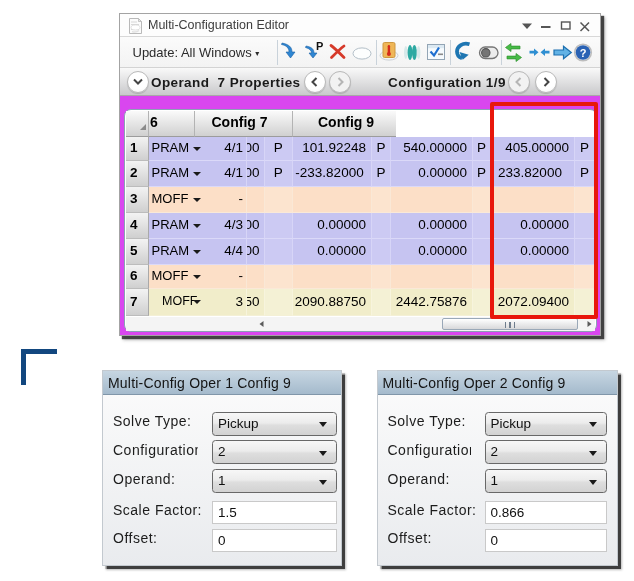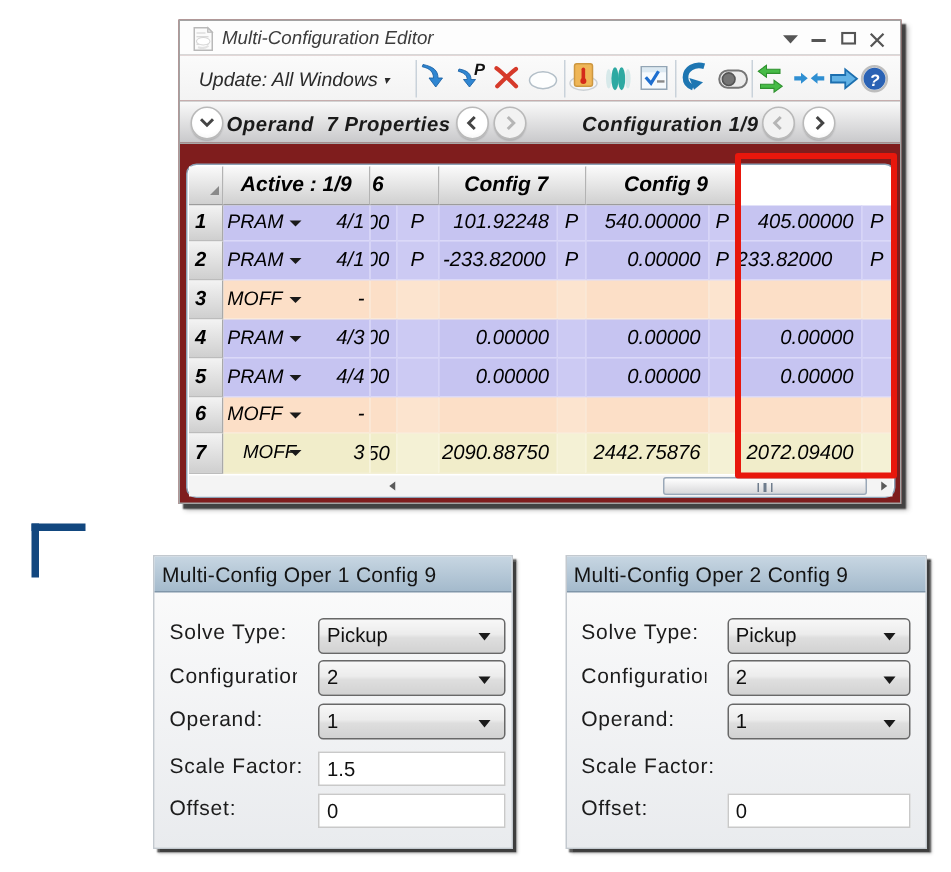--- a/index.html
+++ b/index.html
@@ -4,23 +4,23 @@
 <style>
   * { margin:0; padding:0; box-sizing:border-box; }
   html,body { width:634px; height:581px; background:#ffffff; font-family:"Liberation Sans", sans-serif; overflow:hidden; }
   .abs { position:absolute; }
 
   
   #bracket-h { left:20.9px; top:348.9px; width:35.7px; height:4.8px; background:#12477f; }
   #bracket-v { left:20.9px; top:348.9px; width:4.9px; height:36px; background:#12477f; }
 
   
-  #win { left:119px; top:13px; width:482px; height:323px; background:#7f1d1d;
+  #win { left:119px; top:13px; width:482px; height:323px; background:#d946ef;
          border:1px solid #a3a3a3;
-         box-shadow:3px 3px 1px rgba(45,45,45,0.85), 4px 4px 3px rgba(90,90,90,0.45);font-style:italic; }
+         box-shadow:3px 3px 1px rgba(45,45,45,0.85), 4px 4px 3px rgba(90,90,90,0.45); }
   #titlebar { left:0; top:0; width:480px; height:23px; background:#fdfdfd; border-bottom:1px solid #d8d8d8; }
   #title-ico { left:7px; top:3px; }
   #title-txt { left:28px; top:4px; font-size:12.5px; color:#3c3c3c; }
   .winbtn { top:0; height:23px; color:#555; }
 
   #toolbar { left:0; top:23px; width:480px; height:31px; background:linear-gradient(#fbfbfb,#f3f3f3); border-bottom:1px solid #d3d3d3; }
   #upd-txt { left:12.5px; top:7.5px; font-size:13px; color:#2b2b2b; }
   .tsep { top:3px; width:1px; height:25px; background:#c9d2da; }
   .ticon { top:0px; }
 
@@ -169,21 +169,20 @@
   </div>
 
   <div class="abs" id="tframe"></div>
   <div class="abs" id="grid">
       <div class="grow" style="height: 26px;">
         <div class="gc hdr" style="width: 23.5px; height: 26px; line-height: 23.5px;;padding:0">
           <svg width="23" height="25" style="display:block">
             <path d="M14,19 h6 v-6 z" fill="#8a8a8a"></path>
           </svg>
         </div>
-        <div class="gc hdr" style="width: 98px; height: 26px; line-height: 23.5px;">Active : 1/9</div>
         <div class="gc hdr" style="width: 46px; height: 26px; line-height: 23.5px;;text-align:left;padding-left:1px">6</div>
         <div class="gc hdr" style="width: 98px; height: 26px; line-height: 23.5px;;text-indent:-8px">Config 7</div>
         <div class="gc hdr" style="width: 103px; height: 26px; line-height: 23.5px;;border-right:none;text-indent:3px">Config 9</div>
       </div>
       <div class="grow" style="height: 24.5px;">
         <div class="gc rn" style="width: 23.5px; height: 24.5px; line-height: 22px;">1</div>
         <div class="gc lav" style="width: 98px; height: 24.5px; line-height: 22px; position: relative;">
           <span style="position:absolute;left:2.5px;font-size:13px;">PRAM</span>
           <div style="position:absolute;left:44px;top:10.25px;width:0;height:0;border-left:4px solid transparent;border-right:4px solid transparent;border-top:4.5px solid #1a1a1a;"></div>
           <span style="position:absolute;right:3px;">4/1</span>
@@ -203,21 +202,21 @@
           <span style="position:absolute;left:2.5px;font-size:13px;">PRAM</span>
           <div style="position:absolute;left:44px;top:10.75px;width:0;height:0;border-left:4px solid transparent;border-right:4px solid transparent;border-top:4.5px solid #1a1a1a;"></div>
           <span style="position:absolute;right:3px;">4/1</span>
         </div>
         <div class="gc lav" style="width: 17.5px; height: 25.5px; line-height: 23px;;text-align:right;padding-right:4px;direction:rtl">00000</div>
         <div class="gc lavp" style="width: 28.5px; height: 25.5px; line-height: 23px;;text-align:center">P</div>
         <div class="gc lav" style="width: 79px; height: 25.5px; line-height: 23px;;text-align:center;padding-right:5px">-233.82000</div>
         <div class="gc lavp" style="width: 19px; height: 25.5px; line-height: 23px;;text-align:center">P</div>
         <div class="gc lav" style="width: 82px; height: 25.5px; line-height: 23px;;text-align:right;padding-right:5px">0.00000</div>
         <div class="gc lavp" style="width: 18px; height: 25.5px; line-height: 23px;;text-align:center">P</div>
-        <div class="gc lav" style="width: 84px; height: 25.5px; line-height: 23px;;text-align:left;padding-right:5px">233.82000</div>
+        <div class="gc lav" style="width: 84px; height: 25.5px; line-height: 23px;;text-align:center;padding-right:5px">233.82000</div>
         <div class="gc lavp" style="width: 19px; height: 25.5px; line-height: 23px;;text-align:center;border-right:none">P</div>
       </div>
       <div class="grow" style="height: 26px;">
         <div class="gc rn" style="width: 23.5px; height: 26px; line-height: 23.5px;">3</div>
         <div class="gc pch" style="width: 98px; height: 26px; line-height: 23.5px; position: relative;">
           <span style="position:absolute;left:2.5px;font-size:13px;">MOFF</span>
           <div style="position:absolute;left:44px;top:11px;width:0;height:0;border-left:4px solid transparent;border-right:4px solid transparent;border-top:4.5px solid #1a1a1a;"></div>
           <span style="position:absolute;right:3px;">-</span>
         </div>
         <div class="gc pch" style="width: 17.5px; height: 26px; line-height: 23.5px;;text-align:right;padding-right:4px;direction:rtl"></div>
@@ -327,15 +326,16 @@
   </div>
 <div class="abs panel" id="panel2">
   <div class="abs phead">Multi-Config Oper 2 Config 9</div>
 <div class="abs plabel" style="left: 10px; top: 42.6px; width: 94px;">Solve Type:</div>
     <div class="abs dd" style="left: 107px; top: 41.1px; width: 122px;">Pickup</div>
     <div class="abs plabel" style="left: 10px; top: 71px; width: 83px;">Configuration:</div>
     <div class="abs dd" style="left: 107px; top: 69.5px; width: 122px;">2</div>
     <div class="abs plabel" style="left: 10px; top: 100.3px; width: 94px;">Operand:</div>
     <div class="abs dd" style="left: 107px; top: 98.8px; width: 122px;">1</div>
     <div class="abs plabel" style="left: 10px; top: 131.5px; width: 94px;">Scale Factor:</div>
+    <div class="abs ti" style="left: 107px; top: 130px; width: 122px;">0.866</div>
     <div class="abs plabel" style="left: 10px; top: 159.9px; width: 94px;">Offset:</div>
     <div class="abs ti" style="left: 107px; top: 158.4px; width: 122px;">0</div>
   </div>
 
 </body></html>

